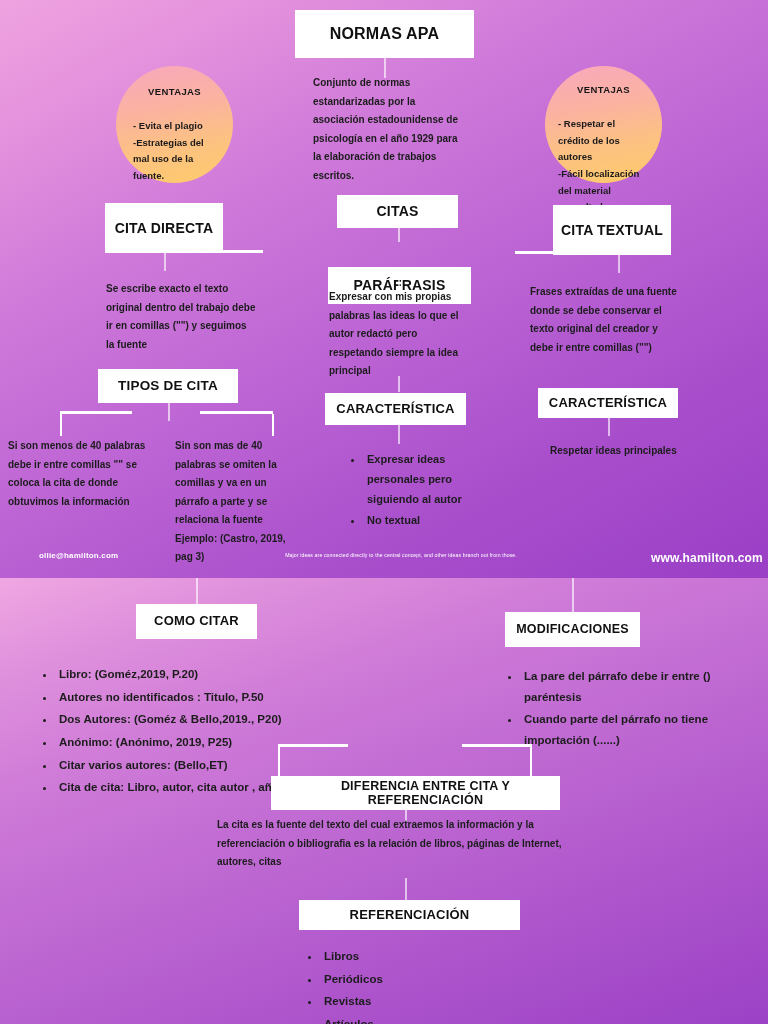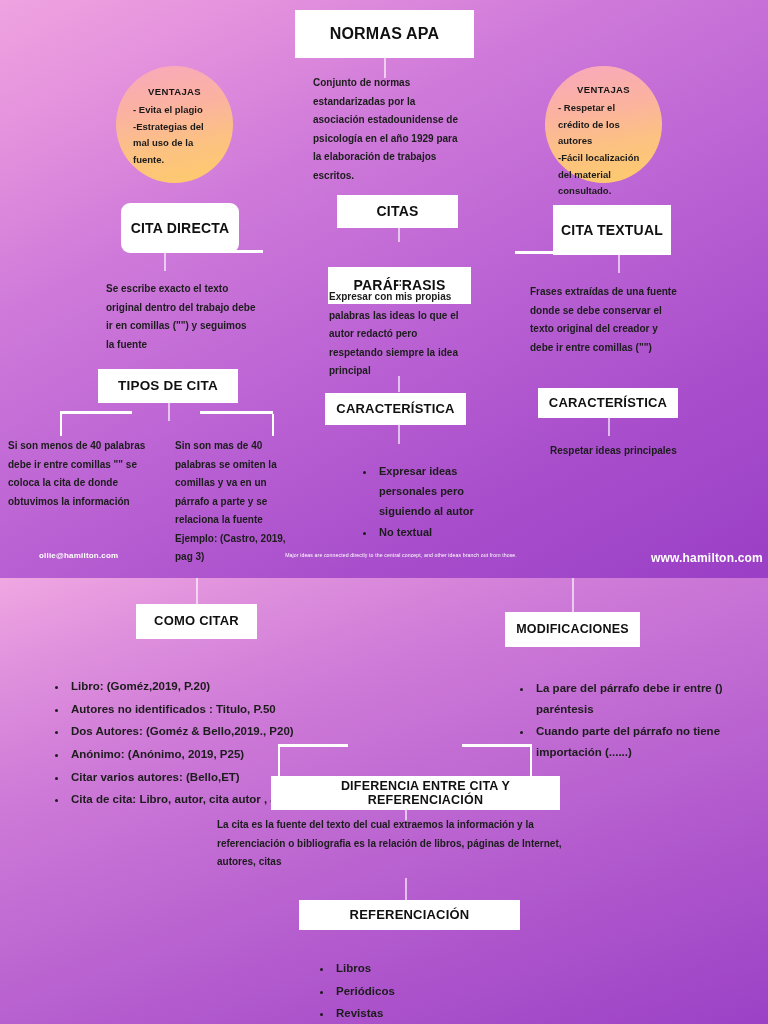--- a/index.html
+++ b/index.html
@@ -18,35 +18,35 @@
     background:linear-gradient(160deg,#f0a7e2 0%,#e193dd 12%,#cf7bd8 30%,#be68d2 52%,#ae55cc 74%,#9b41c6 100%);}
 
   
   .box{position:absolute;background:#ffffff;display:flex;align-items:center;justify-content:center;
        text-align:center;color:#101010;font-weight:bold;letter-spacing:.2px;line-height:1.15;}
 
   
   .para{position:absolute;color:#1c1c1c;font-size:10px;line-height:1.85;font-weight:600;}
 
   
-  ul.plist{position:absolute;margin:16px;padding:0 0 0 17px;color:#1c1c1c;
+  ul.plist{position:absolute;margin:4px;padding:0 0 0 17px;color:#1c1c1c;
            font-size:11.5px;line-height:1.8;font-weight:600;list-style:disc;}
   ul.plist li{margin:0 0 2px 0;padding-left:3px;}
 
   
   .ln{position:absolute;background:#ffffff;}
   .ln.v{width:2px;}
   .ln.h{height:3px;}
   .ln.dim{background:rgba(255,255,255,.62);}
 
   
   .circle{position:absolute;border-radius:50%;
     background:linear-gradient(170deg,#f9a8bd 0%,#fbb39f 38%,#fcc183 65%,#fdcb6a 100%);
     display:flex;flex-direction:column;align-items:center;justify-content:flex-start;
-    box-sizing:border-box;}
+    box-sizing:border-box;gap:16px;}
   .circle .ctitle{font-size:9.5px;font-weight:bold;color:#151515;letter-spacing:.4px;margin-bottom:5px;}
   .circle .ctext{font-size:9.5px;line-height:1.75;color:#1a1a1a;font-weight:600;text-align:left;width:100%;}
 
   
   .footer{position:absolute;left:17px;width:768px;height:26px;color:#fff;}
   .footer .fl{position:absolute;left:22px;top:4px;font-size:8px;font-weight:bold;letter-spacing:.2px;}
   .footer .fc{position:absolute;left:0;width:768px;text-align:center;top:5px;font-size:5.2px;letter-spacing:.1px;}
   .footer .fr{position:absolute;right:22px;top:4px;font-size:12px;font-weight:bold;letter-spacing:.2px;}
 </style>
 </head>
@@ -69,21 +69,21 @@
       <div class="ctext" style="white-space:pre-line;">- Evita el plagio
 -Estrategias  del mal uso de la fuente.</div>
     </div>
 
     <div class="circle" style="left:545px;top:66px;width:117px;height:117px;padding:18px 13px 0 13px;">
       <div class="ctitle">VENTAJAS</div>
       <div class="ctext" style="white-space:pre-line;">-  Respetar el crédito de los autores
 -Fácil localización del material consultado.</div>
     </div>
 
-    <div class="box" style="left:121px;top:203px;width:118px;height:50px;font-size:14px;border-radius:9px;">
+    <div class="box" style="left:105px;top:203px;width:118px;height:50px;font-size:14px;">
       <span>CITA DIRECTA</span>
     </div>
     <div class="ln h" style="left:223px;top:250px;width:40px;"></div>
     <div class="ln v dim" style="left:164px;top:253px;height:18px;"></div>
 
     <div class="para" style="left:106px;top:280px;width:150px;">Se escribe exacto el texto original dentro del trabajo debe ir en comillas ("") y seguimos la fuente</div>
 
     <div class="box" style="left:98px;top:369px;width:140px;height:34px;font-size:13.5px;">
       <span>TIPOS DE CITA</span>
     </div>

